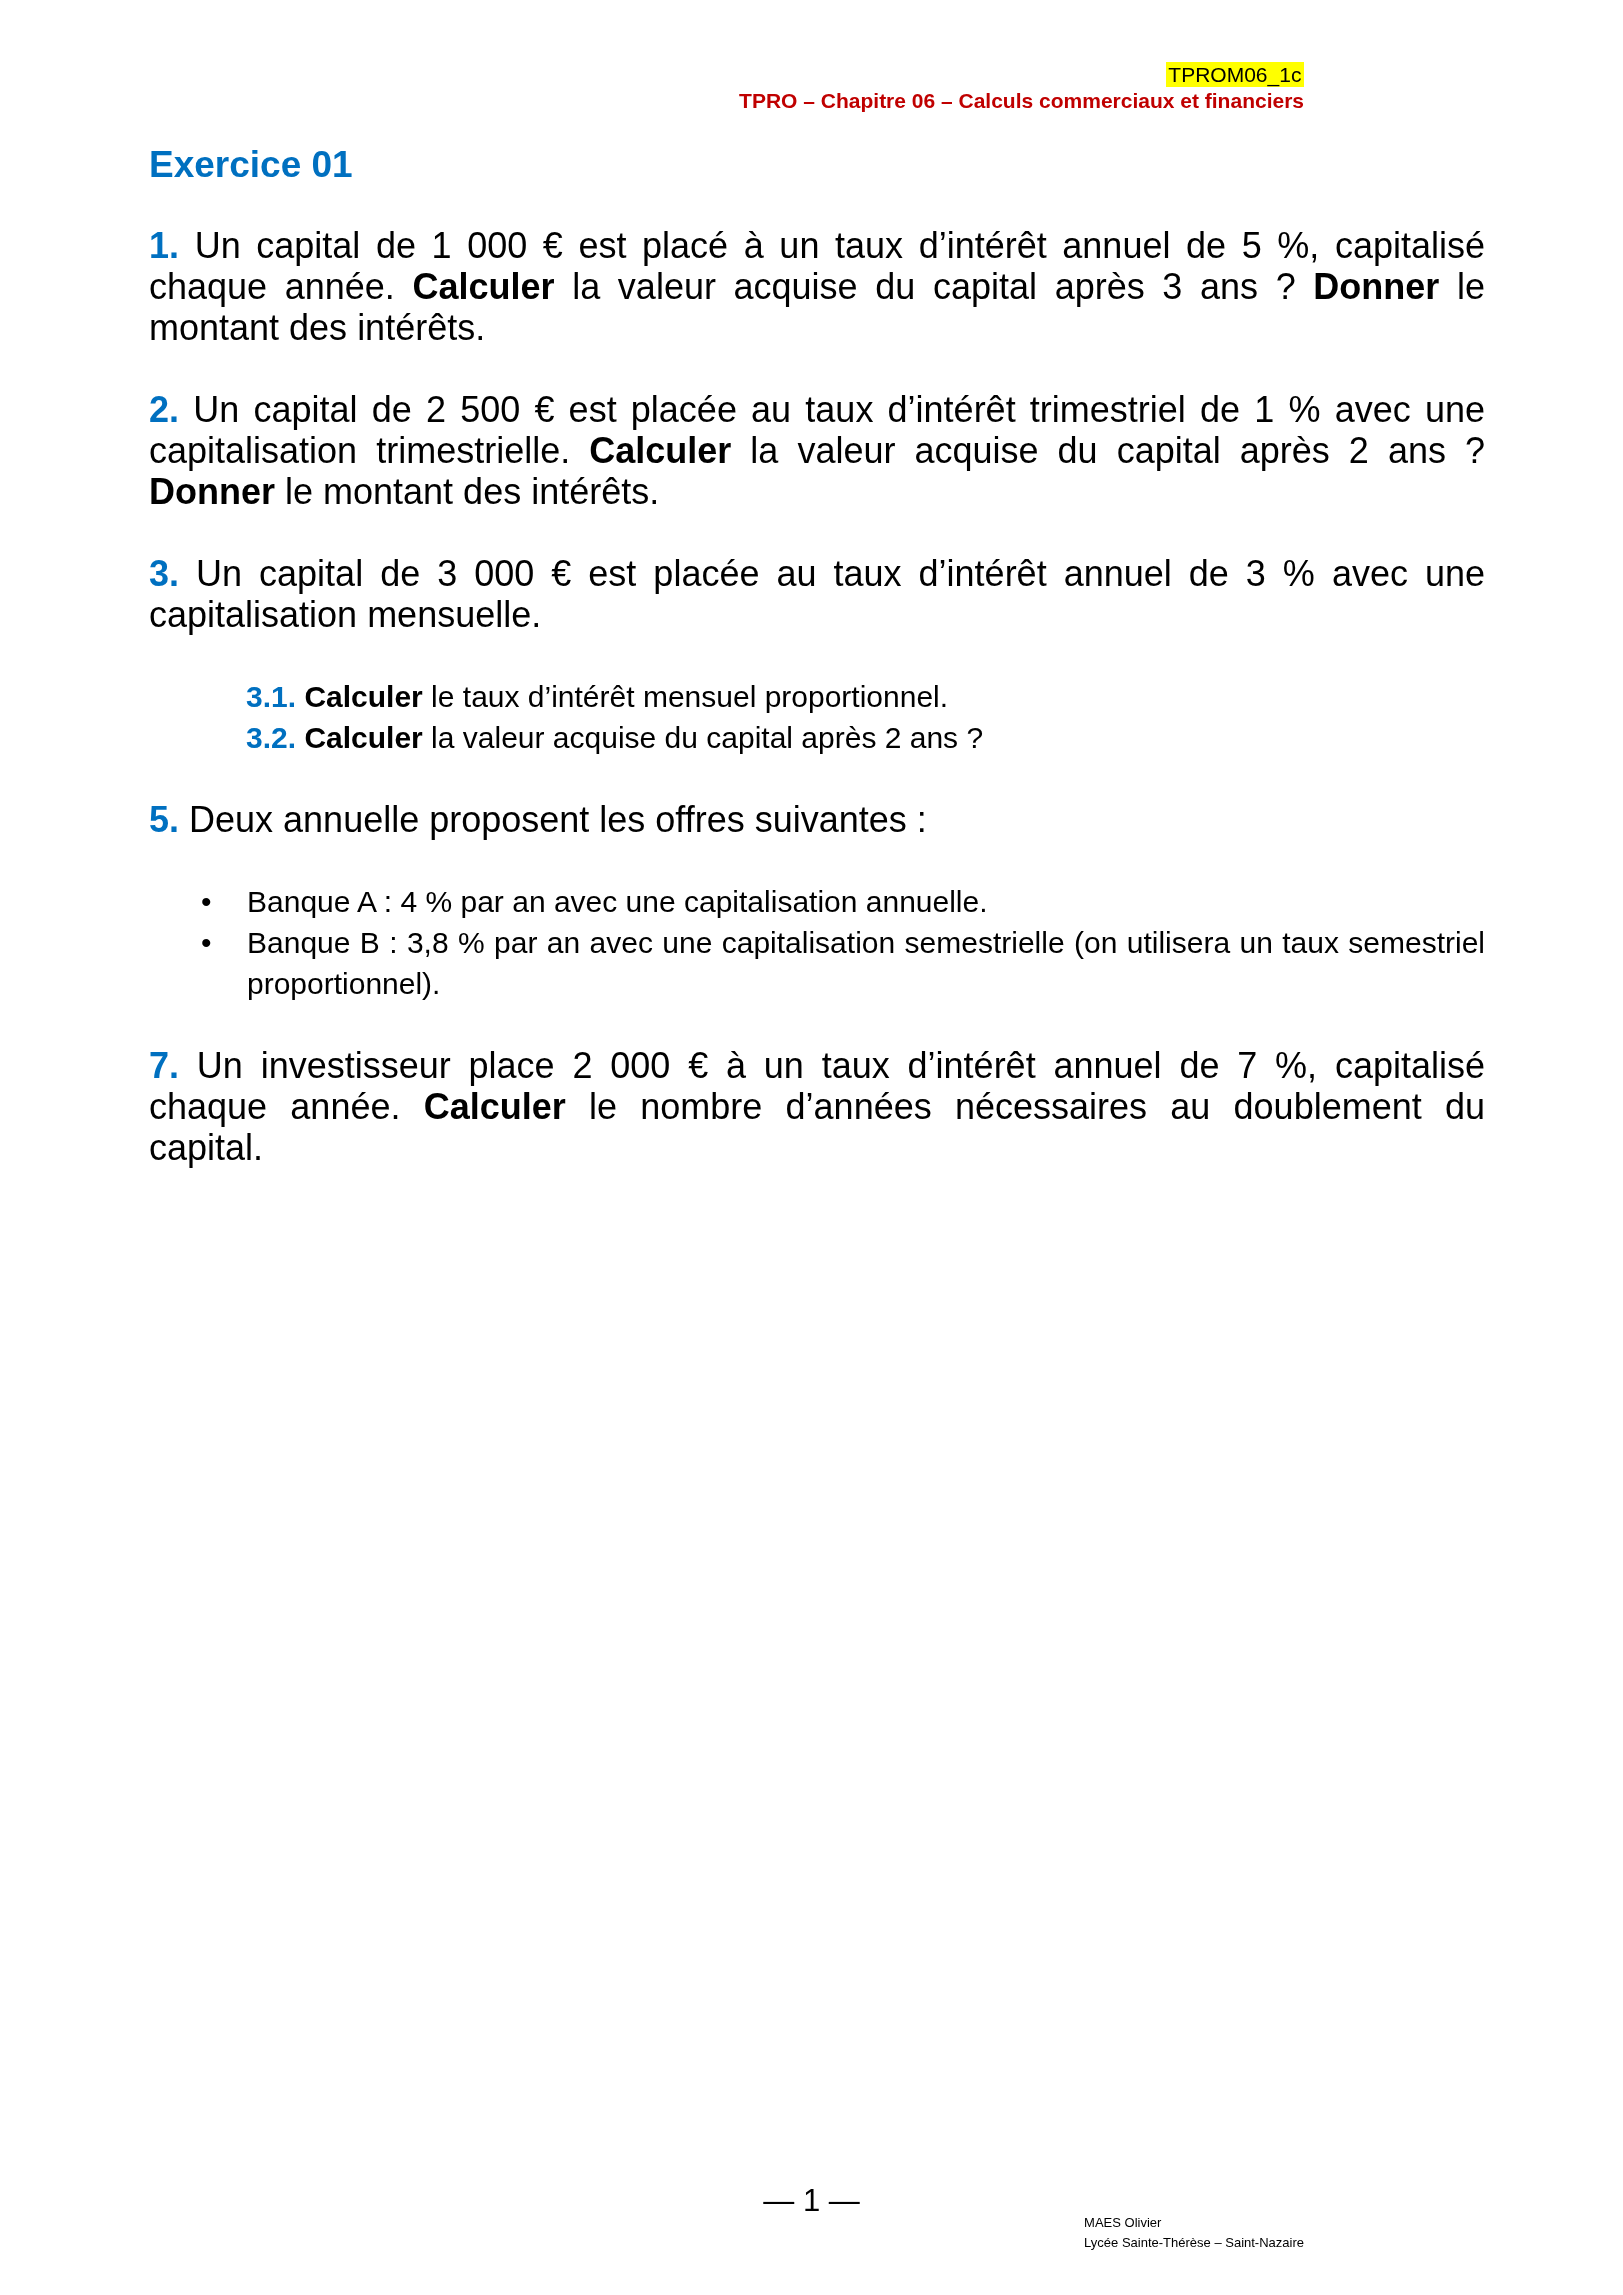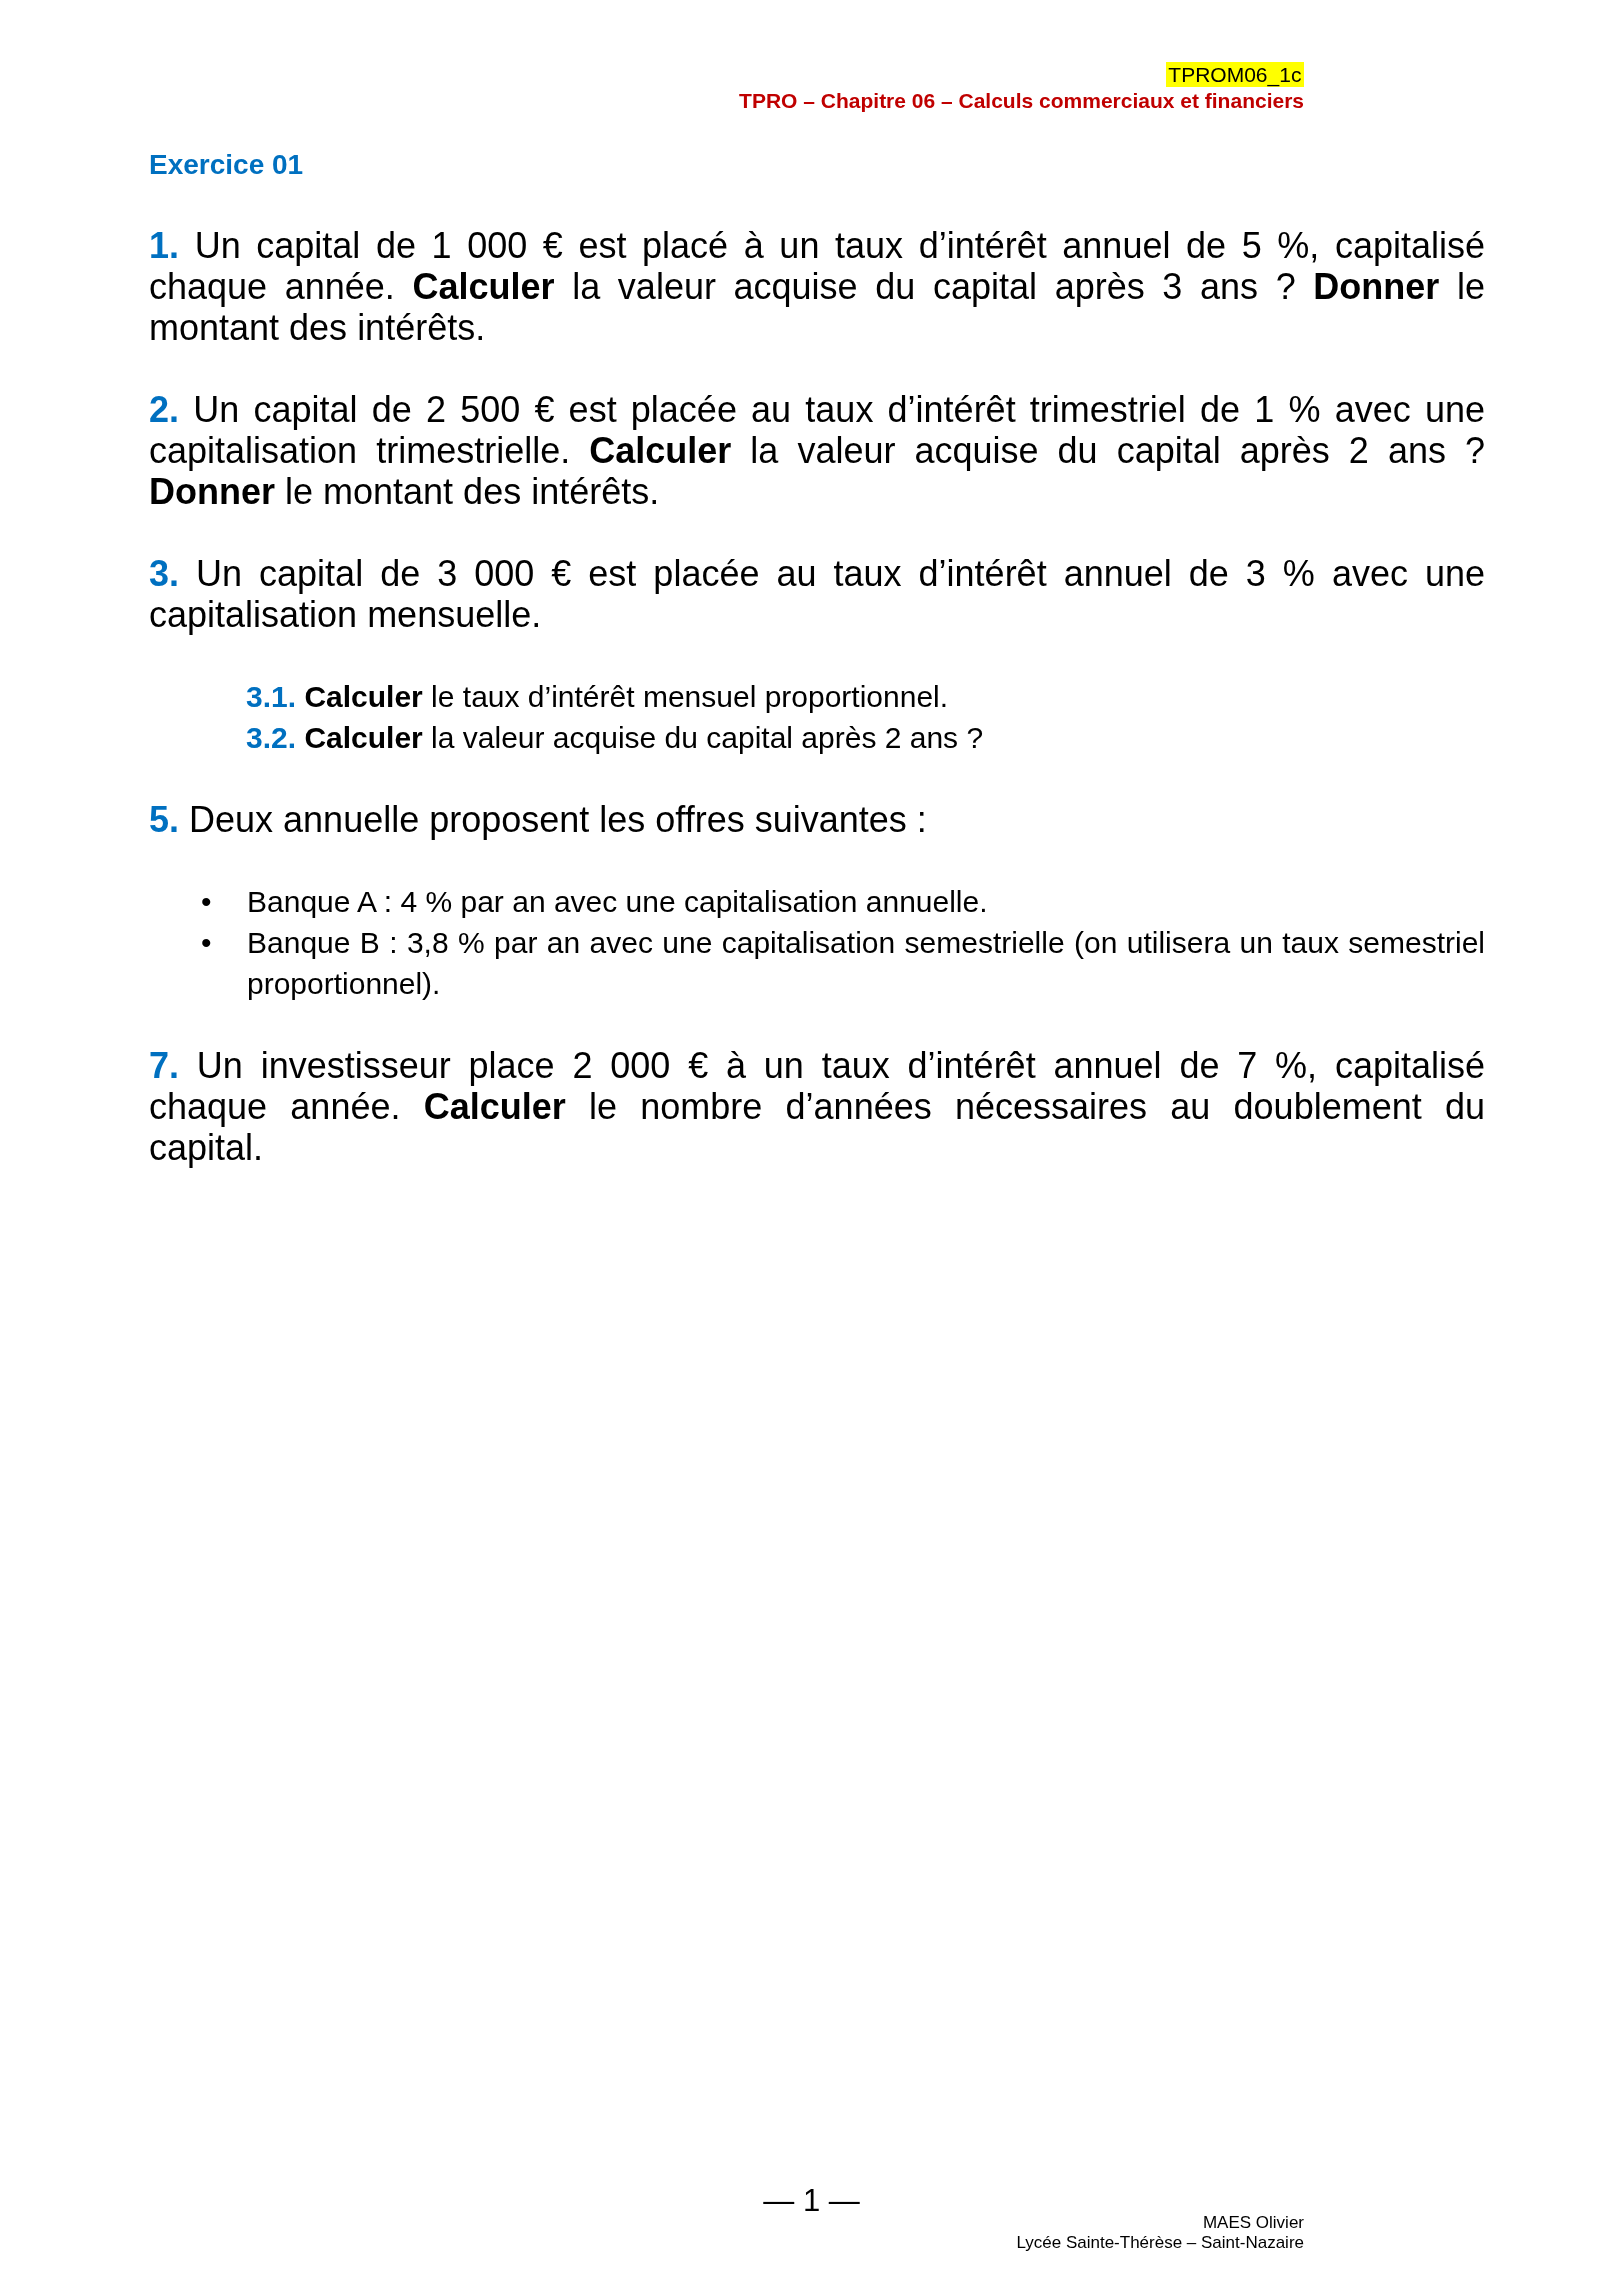--- a/index.html
+++ b/index.html
@@ -6,35 +6,35 @@
     body { width: 1623px; height: 2295px; position: relative; overflow: hidden;
            font-family: "Liberation Sans", sans-serif; color: #000; }
     .page { position: absolute; left: 0; top: 0; width: 1441px; height: 2295px; }
 
     .header-code { position: absolute; right: 137px; top: 62px; font-size: 21px; line-height: 25px;
                    background: #ffff00; color: #000; padding: 0 2.6px; }
     .header-chapter { position: absolute; right: 137px; top: 88px; font-size: 21px; line-height: 25px;
                       font-weight: bold; color: #c00000; }
 
     .content { position: absolute; left: 149px; width: 1336px; top: 145px; }
-    .ex-title { font-size: 28px; font-weight: bold; color: #0070c0; line-height: 39px; margin: 0 0 41px 0; }
+    .ex-title { font-size: 37px; font-weight: bold; color: #0070c0; line-height: 39px; margin: 0 0 41px 0; }
 
     .q { font-size: 36px; line-height: 41px; text-align: justify; margin: 0 0 41px 0; }
     .num { color: #0070c0; font-weight: bold; }
     b { font-weight: bold; }
 
     .sub { font-size: 30px; line-height: 41px; margin-left: 97px; }
     .subs { margin: 0 0 41px 0; }
 
     .bullets { margin: 0 0 41px 0; padding: 0; list-style: none; }
     .bullets li { position: relative; padding-left: 98px; font-size: 30px; line-height: 41px; text-align: justify; }
     .bullets li .dot { position: absolute; left: 52px; top: 0; }
 
     .pagenum { position: absolute; left: 0; width: 1623px; top: 2182px; text-align: center; font-size: 31px; line-height: 37px; }
-    .footer { position: absolute; right: 137px; top: 2213px; text-align: right; font-size: 17px; line-height: 19.6px; }
+    .footer { position: absolute; right: 137px; top: 2213px; font-size: 13px; line-height: 19.6px; }
   </style>
 </head>
 <body>
 
 <div class="page">
 
   <div class="header-code">TPROM06_1c</div>
   <div class="header-chapter">TPRO – Chapitre 06 – Calculs commerciaux et financiers</div>
 
   <div class="content">

